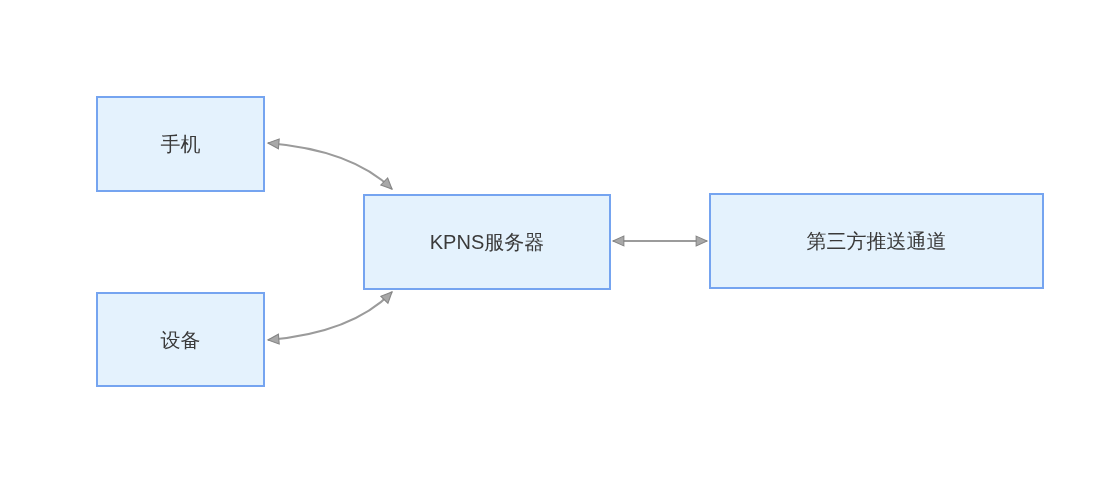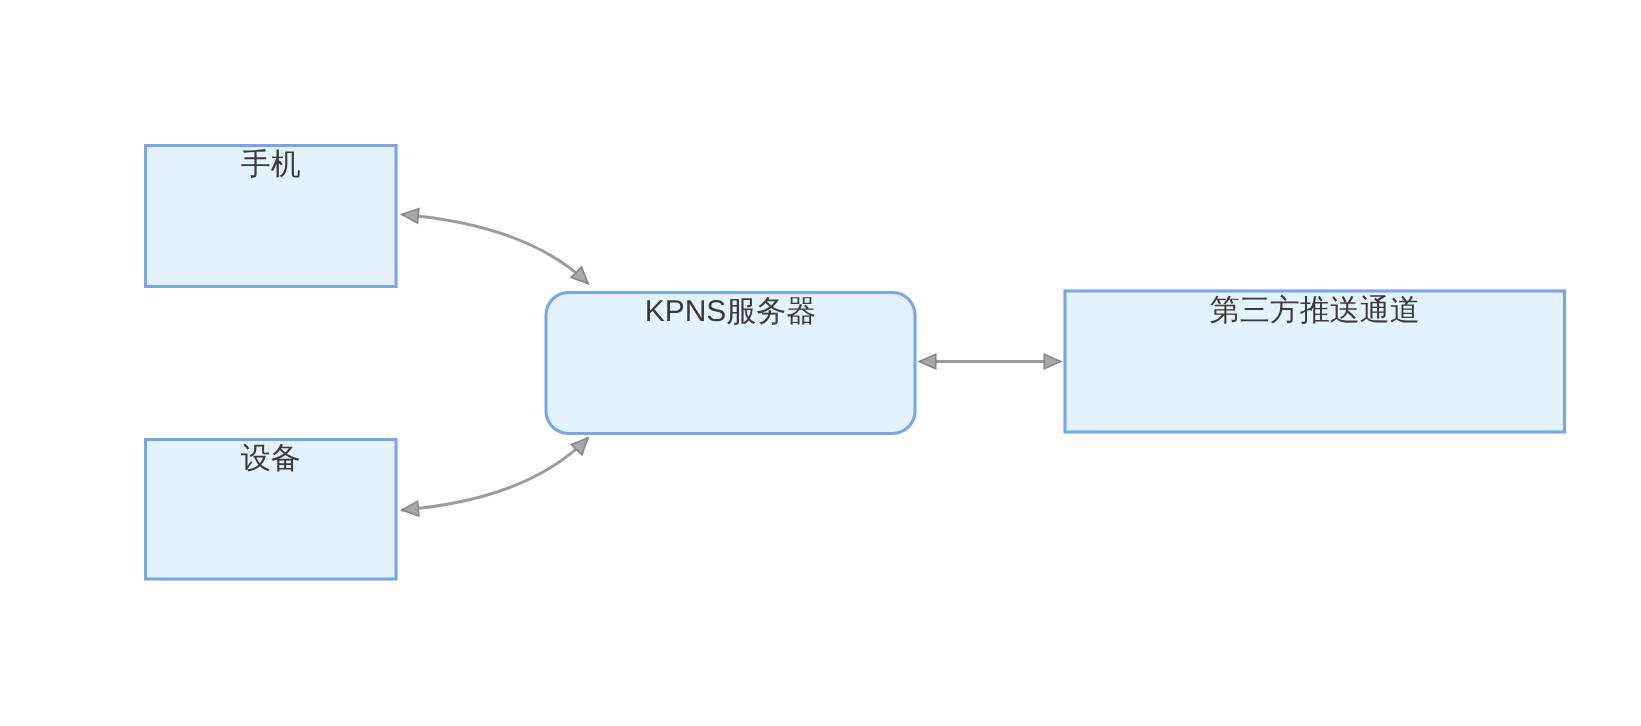--- a/index.html
+++ b/index.html
@@ -33,33 +33,33 @@
     fill: var(--arrowhead-fill, #a8a8a8);
     stroke: var(--arrowhead-stroke, #868686);
     stroke-width: 1;
   }
   .node {
     position: absolute;
     box-sizing: border-box;
     background: var(--node-fill, #e4f2fd);
     border: 2px solid var(--node-border, #75a4f0);
     display: flex;
-    align-items: flex-start;
+    align-items: center;
     justify-content: center;
   }
   .node-label {
     color: var(--text-color, #3a3a3a);
     font-size: 20px;
     line-height: 1.2;
     white-space: nowrap;
     user-select: none;
   }
   .node-phone        { left: 96px;  top: 96px;  width: 169px; height: 96px; }
   .node-device       { left: 96px;  top: 292px; width: 169px; height: 95px; }
-  .node-kpns         { left: 363px; top: 194px; width: 248px; height: 96px; border-radius: 16px; }
+  .node-kpns         { left: 363px; top: 194px; width: 248px; height: 96px; }
   .node-third-party  { left: 709px; top: 193px; width: 335px; height: 96px; }
 </style>
 </head>
 <body>
 
 <div class="canvas">
 
   <svg class="edge-layer" width="1094" height="484" viewBox="0 0 1094 484" xmlns="http://www.w3.org/2000/svg">
     <defs>
       <marker id="arrow" viewBox="0 0 12 12" refX="11" refY="6" markerWidth="15" markerHeight="13" markerUnits="userSpaceOnUse" orient="auto-start-reverse">

